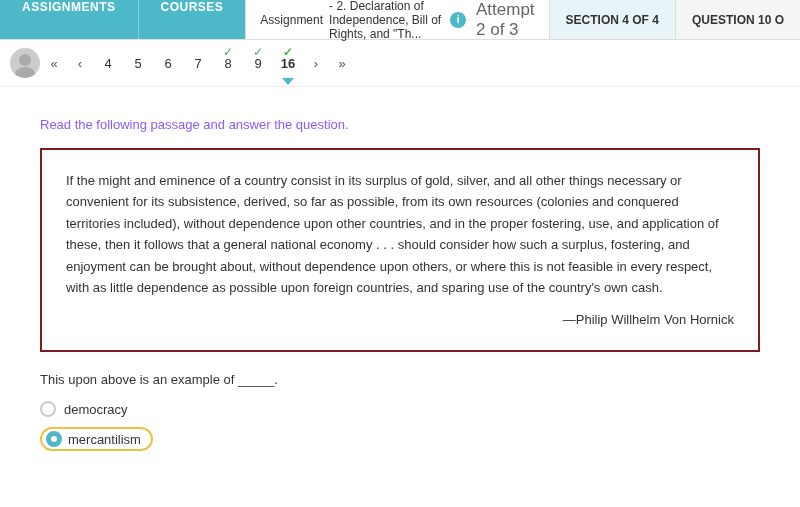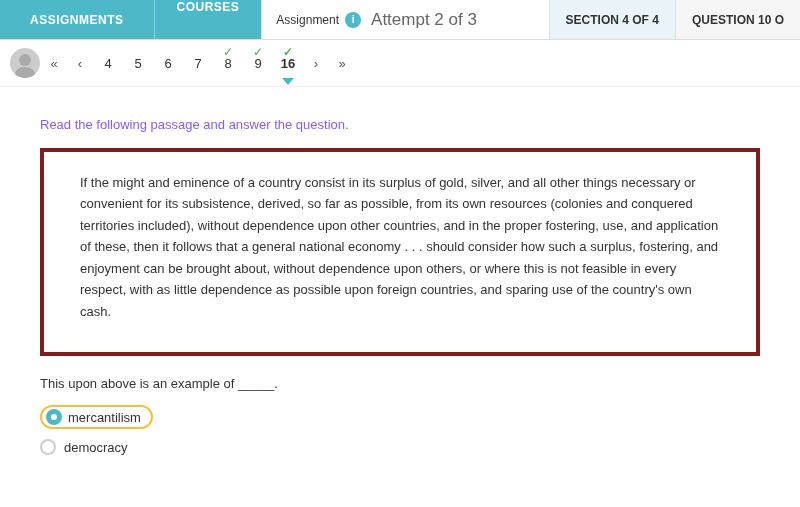--- a/index.html
+++ b/index.html
@@ -11,23 +11,23 @@
       align-items: stretch;
       height: 40px;
       background: #fff;
       border-bottom: 1px solid #ddd;
     }
     .nav-assignments {
       background: #4db8c8;
       color: #fff;
       font-weight: bold;
       font-size: 12px;
-      padding: 0 30px;
-      display: flex;
-      align-items: center;
+      padding: 0 22px;
+      display: flex;
+      align-items: flex-start;
       text-transform: uppercase;
       letter-spacing: 0.5px;
       cursor: pointer;
     }
     .nav-courses {
       background: #4db8c8;
       color: #fff;
       font-weight: bold;
       font-size: 12px;
       padding: 0 22px;
@@ -140,22 +140,22 @@
     
     .main-content {
       padding: 30px 40px 20px 40px;
     }
     .instruction-text {
       font-size: 13px;
       color: #8b5cf6;
       margin-bottom: 16px;
     }
     .passage-box {
-      border: 4px solid #7f1d1d;
-      padding: 20px 36px;
+      border: 2px solid #7f1d1d;
+      padding: 20px 24px;
       margin-bottom: 20px;
       font-size: 13px;
       color: #333;
       line-height: 1.65;
     }
     .passage-text {
       margin-bottom: 10px;
     }
     .passage-attribution {
       text-align: right;
@@ -208,20 +208,21 @@
 
 <div class="top-nav">
   <div class="nav-assignments">
     <span>ASSIGNMENTS</span>
   </div>
   <div class="nav-courses">
     <span>CouRSES</span>
   </div>
   <div class="nav-assignment-title">
     <span class="bold">Assignment</span>
+    <span> - 2. Declaration of Independence, Bill of Rights, and "Th...</span>
     <div class="info-icon">i</div>
     <span style="color:#666; font-size:17px; margin-left:4px;">Attempt 2 of 3</span>
   </div>
   <div class="nav-section">
     <span>SECTION 4 OF 4</span>
   </div>
   <div class="nav-question">
     <span>QUESTION 10 O</span>
   </div>
 </div>
@@ -267,30 +268,31 @@
 
   <button class="page-nav-btn">›</button>
   <button class="page-nav-btn">»</button>
 </div>
 
 <div class="main-content">
   <p class="instruction-text">Read the following passage and answer the question.</p>
 
   <div class="passage-box">
     <p class="passage-text">If the might and eminence of a country consist in its surplus of gold, silver, and all other things necessary or convenient for its subsistence, derived, so far as possible, from its own resources (colonies and conquered territories included), without dependence upon other countries, and in the proper fostering, use, and application of these, then it follows that a general national economy . . . should consider how such a surplus, fostering, and enjoyment can be brought about, without dependence upon others, or where this is not feasible in every respect, with as little dependence as possible upon foreign countries, and sparing use of the country's own cash.</p>
+    <p class="passage-attribution">—Philip Willhelm Von Hornick</p>
   </div>
 
   <p class="question-text">This upon above is an example of _____.</p>
+
+  <div class="answer-option">
+    <div class="radio-outer"></div>
+    <span>democracy</span>
+  </div>
 
   <div class="answer-option">
     <span class="highlight-circle">
       <div class="radio-outer selected">
         <div class="radio-inner"></div>
       </div>
       <span>mercantilism</span>
     </span>
   </div>
-
-  <div class="answer-option">
-    <div class="radio-outer"></div>
-    <span>democracy</span>
-  </div>
 </div>
 
 </body></html>

